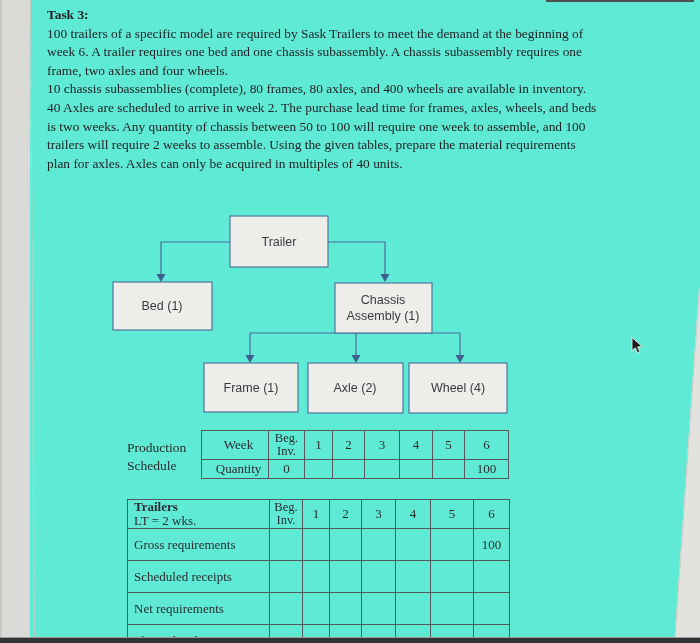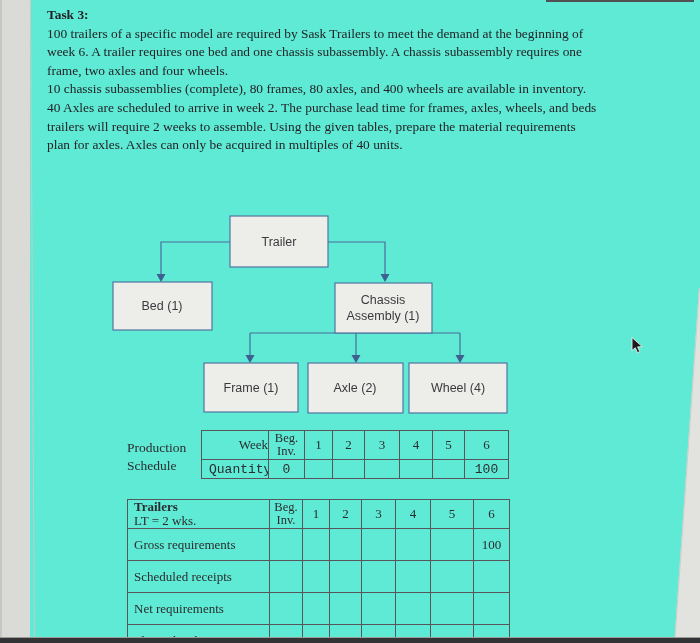--- a/index.html
+++ b/index.html
@@ -26,25 +26,25 @@
   .u{margin-top:10px;}
 
   
   .diagram{position:absolute;left:0;top:0;pointer-events:none;}
 
   
   .tbl{position:absolute;border-collapse:collapse;table-layout:fixed;
        font-family:"Liberation Serif", serif;color:#2c2c30;}
   .tbl td{border:1px solid #57575b;padding:0;font-size:13px;text-align:center;vertical-align:middle;
           overflow:hidden;}
-  .tbl td.lft{text-align:right;padding-left:7px;}
+  .tbl td.lft{text-align:center;padding-left:7px;}
   .tbl td.pre{white-space:pre-line;line-height:13px;font-size:12.5px;}
   .ps{left:201px;top:430px;width:307px;}
   .ps tr.hdr{height:29px;}
-  .ps tr.dat{height:19px;font-family:Liberation Mono, monospace;}
+  .ps tr.dat{height:19px;}
   .trl{left:127px;top:499px;width:382px;}
   .trl tr.hdr{height:28px;}
   .trl tr.dat{height:32px;}
   .trl td.lbl{text-align:left;padding-left:6px;font-size:13px;}
   .hdr-two{line-height:14px;}
   .b{font-weight:bold;}
   .ps-label{position:absolute;left:127px;top:439px;font-size:13.5px;line-height:18px;color:#2c2c30;}
 
   .cursor{position:absolute;left:631px;top:337px;}
 </style>
@@ -60,20 +60,21 @@
   <div class="page-edge-right"></div>
   <div class="top-right-line"></div>
 
   <div class="task-block">
     <div class="task-title">Task 3:</div>
     <div>100 trailers of a specific model are required by Sask Trailers to meet the demand at the beginning of</div>
     <div>week 6. A trailer requires one bed and one chassis subassembly. A chassis subassembly requires one</div>
     <div>frame, two axles and four wheels.</div>
     <div>10 chassis subassemblies (complete), 80 frames, 80 axles, and 400 wheels are available in inventory.</div>
     <div>40 Axles are scheduled to arrive in week 2. The purchase lead time for frames, axles, wheels, and beds</div>
+    <div>is two weeks. Any quantity of chassis between 50 to 100 will require one week to assemble, and 100</div>
     <div>trailers will require 2 weeks to assemble. Using the given tables, prepare the material requirements</div>
     <div><span>plan for </span><span class="u">axles</span><span>. Axles can only be acquired in multiples of 40 units.</span></div>
   </div>
 
   <svg class="diagram" width="700" height="643" viewBox="0 0 700 643" style="font-family:'Liberation Sans', sans-serif;font-size:12.5px;">
 
     <g stroke="#4a6c9b" stroke-width="1.2" fill="none">
       <path d="M230,242 H161 V276"></path>
       <path d="M328,242 H385 V276"></path>
       <path d="M250,333 H460"></path>

